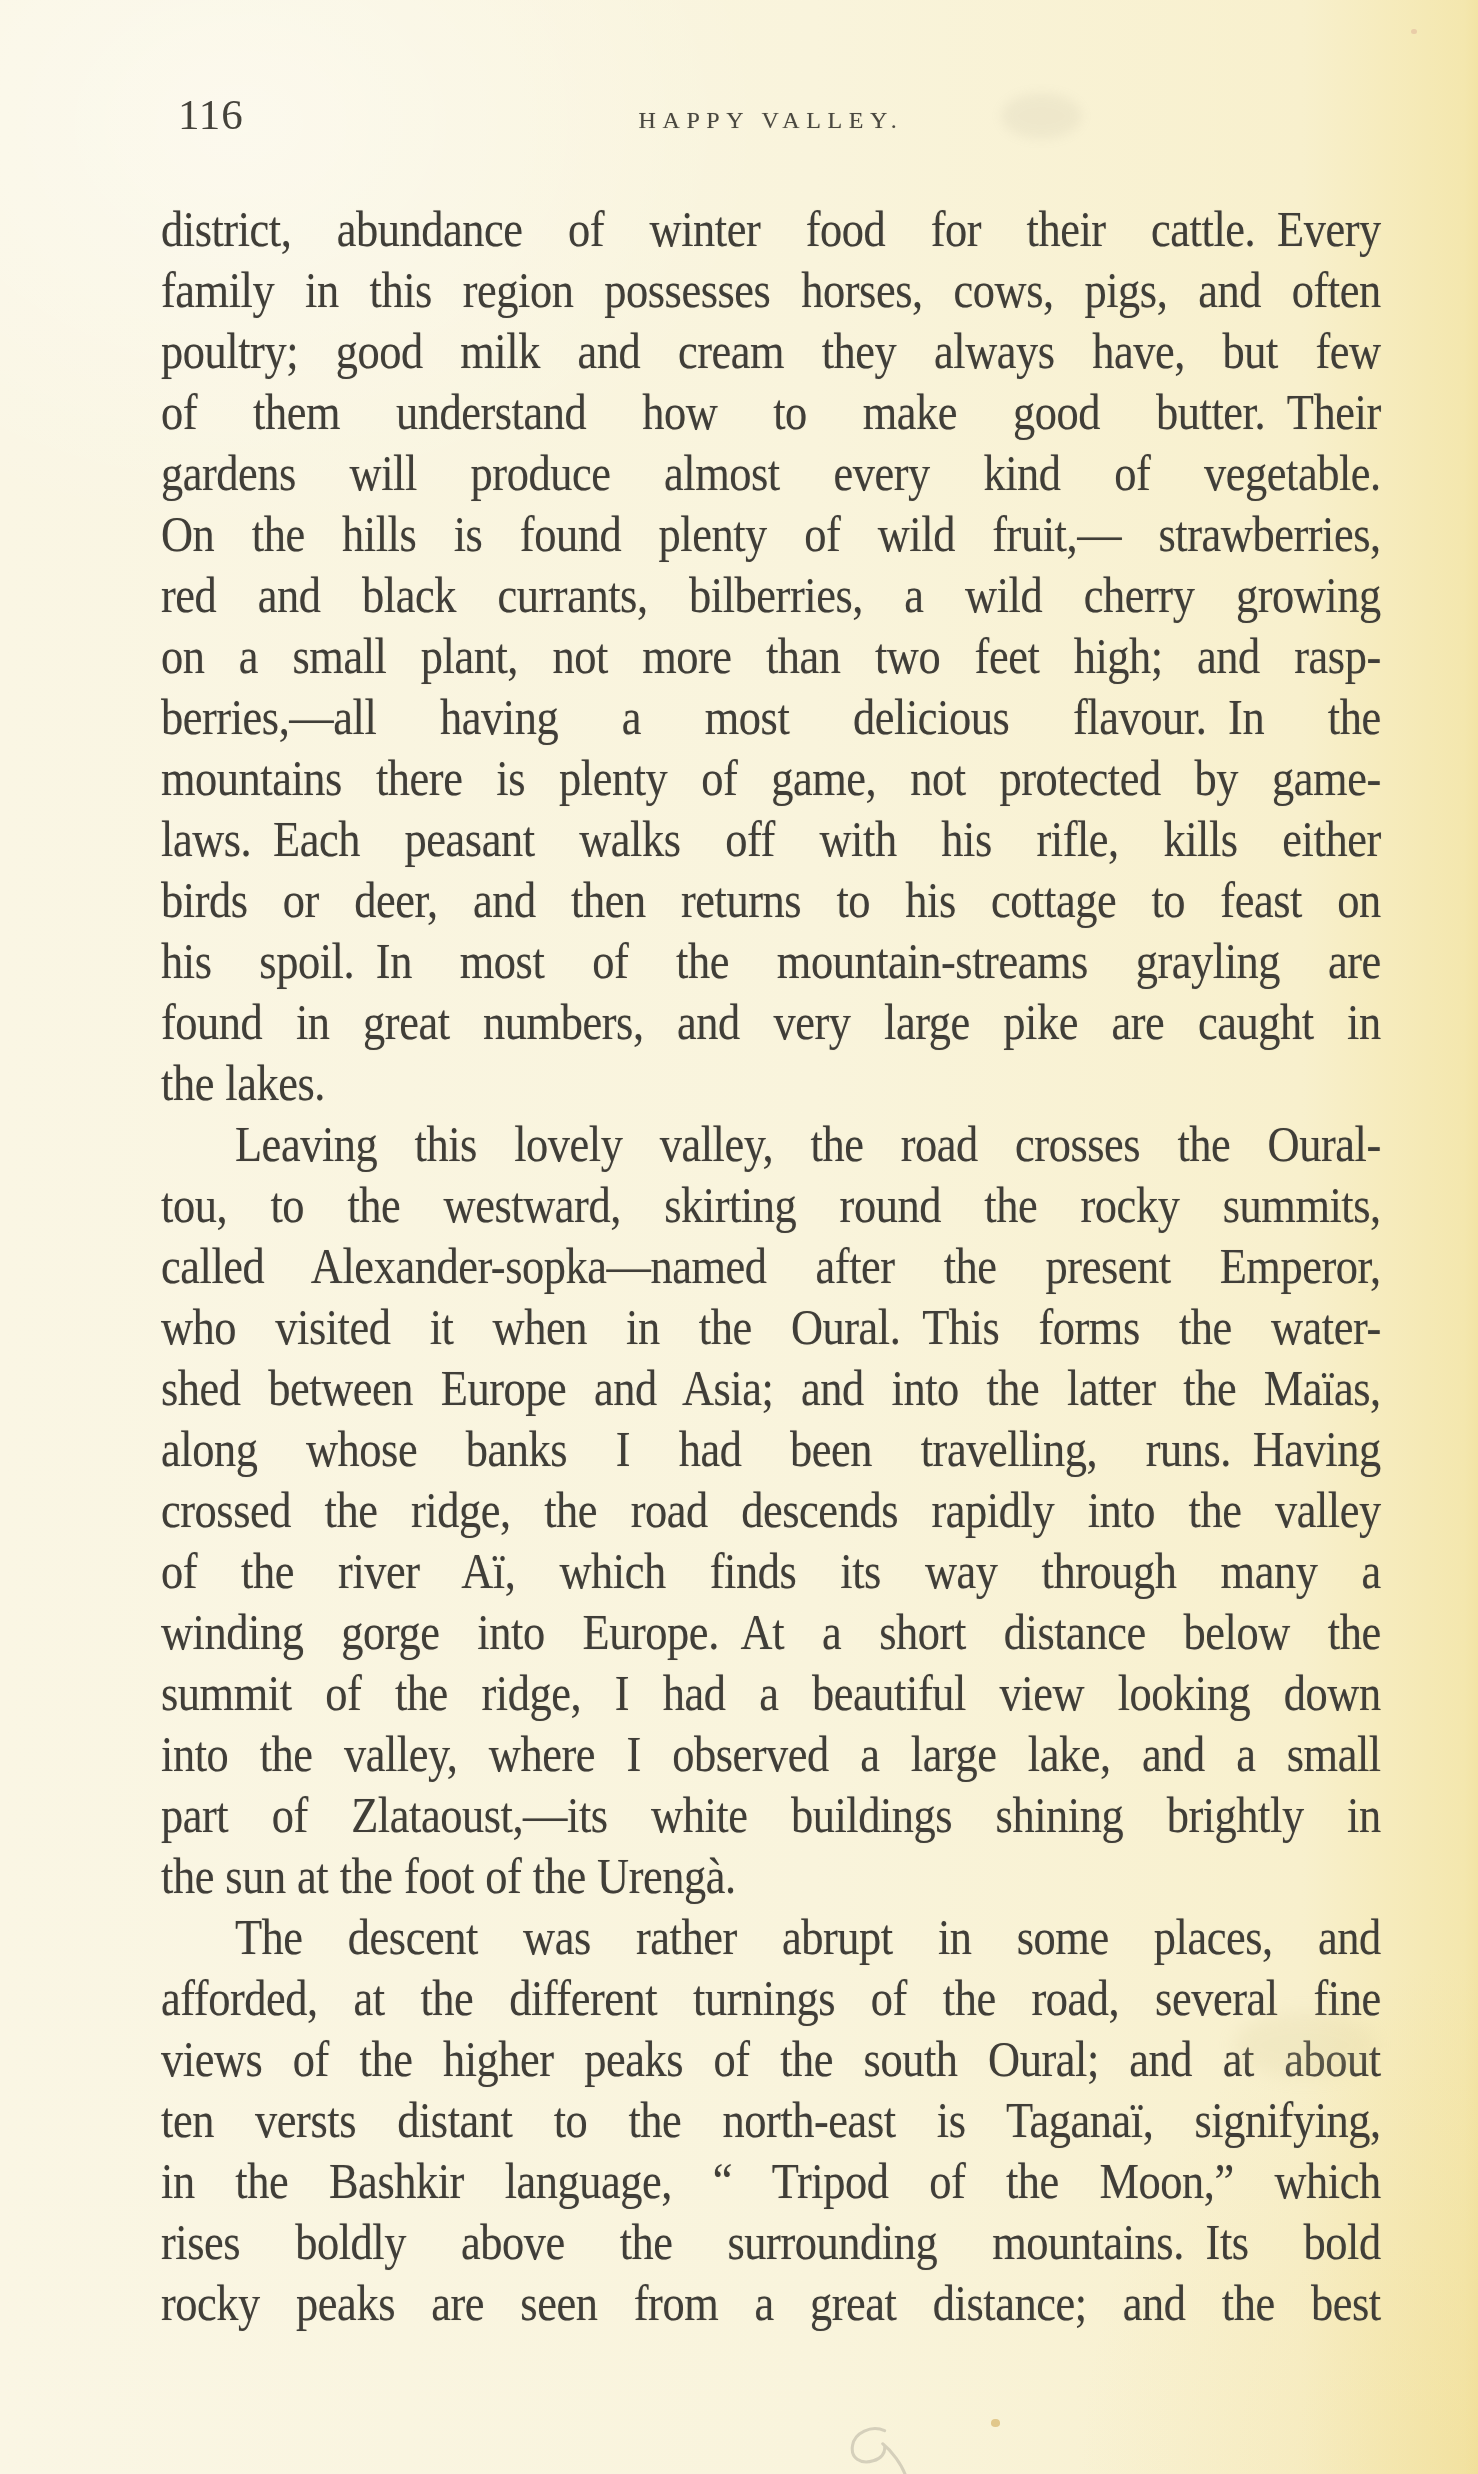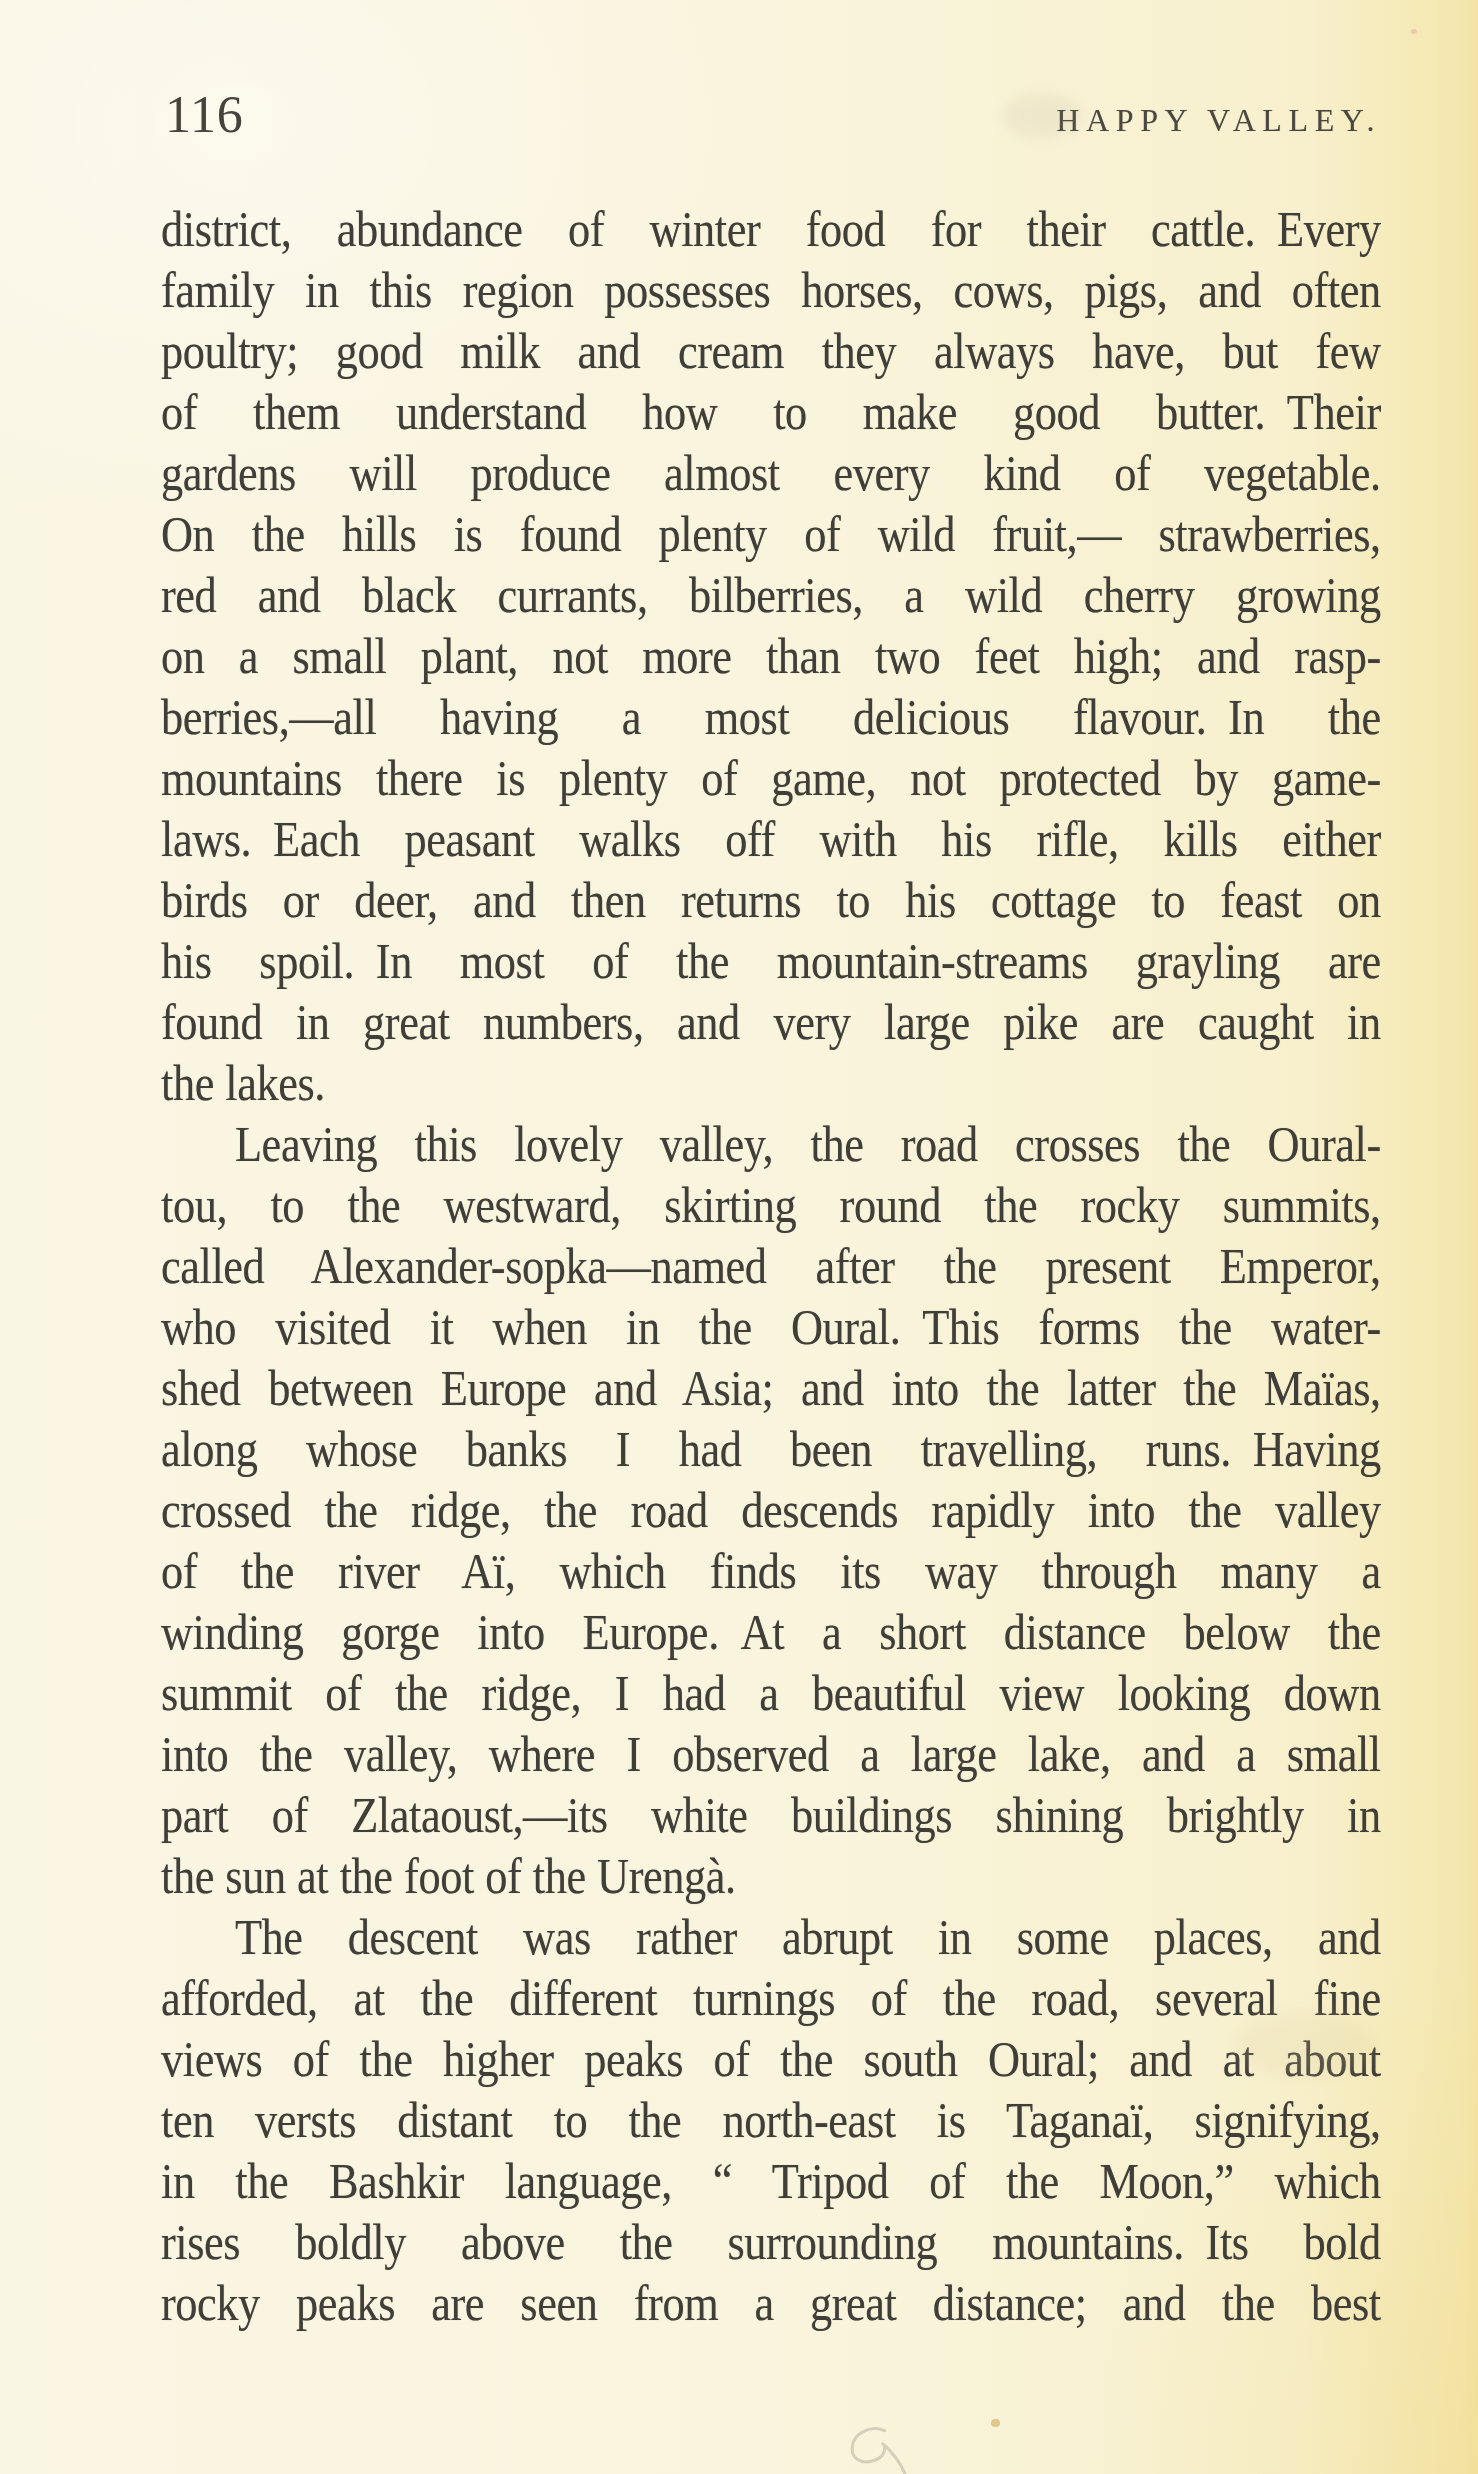--- a/index.html
+++ b/index.html
@@ -18,29 +18,29 @@
       linear-gradient(90deg, #faf6e4 0%, #f9f4dc 55%, #f8f0cd 88%, #f4e7ae 99%, #f2e3a4 100%);
     color: #403e38;
   }
   
   .header-row {
     position: absolute;
     left: 161px; top: 93px;
     width: 1220px; height: 59px;
   }
   .page-number {
-    position: absolute; left: 4px; top: 0;
-    font-size: 52px; line-height: 43px;
+    position: absolute; left: 17px; top: 0;
+    font-size: 43px; line-height: 43px;
     color: #45433b;
     letter-spacing: 0.9px;
   }
   .running-title {
     position: absolute; left: 0; right: 0; top: 11.4px;
-    text-align: right;
-    font-size: 32px; line-height: 32px;
+    text-align: center;
+    font-size: 24px; line-height: 32px;
     letter-spacing: 6.6px;
     color: #4a4840;
     text-shadow: 0 0 0.9px rgba(70,68,60,0.35);
   }
   
   .body-text {
     position: absolute;
     left: 161px; top: 199px;
     width: 1402px;
   }

